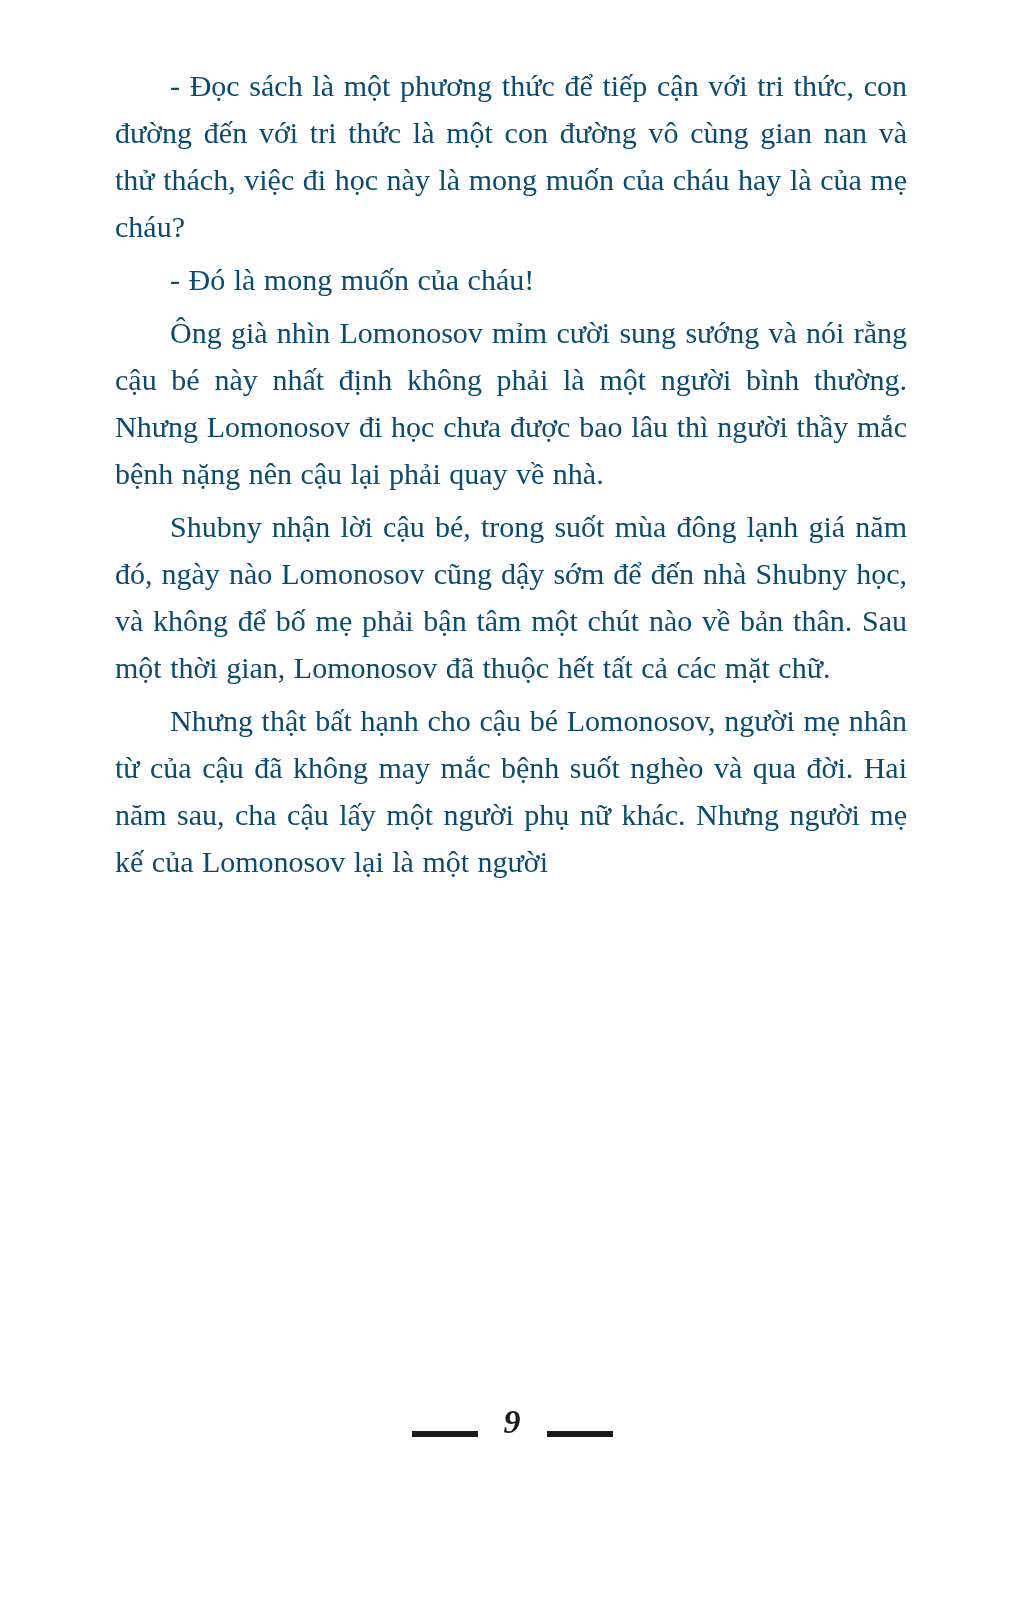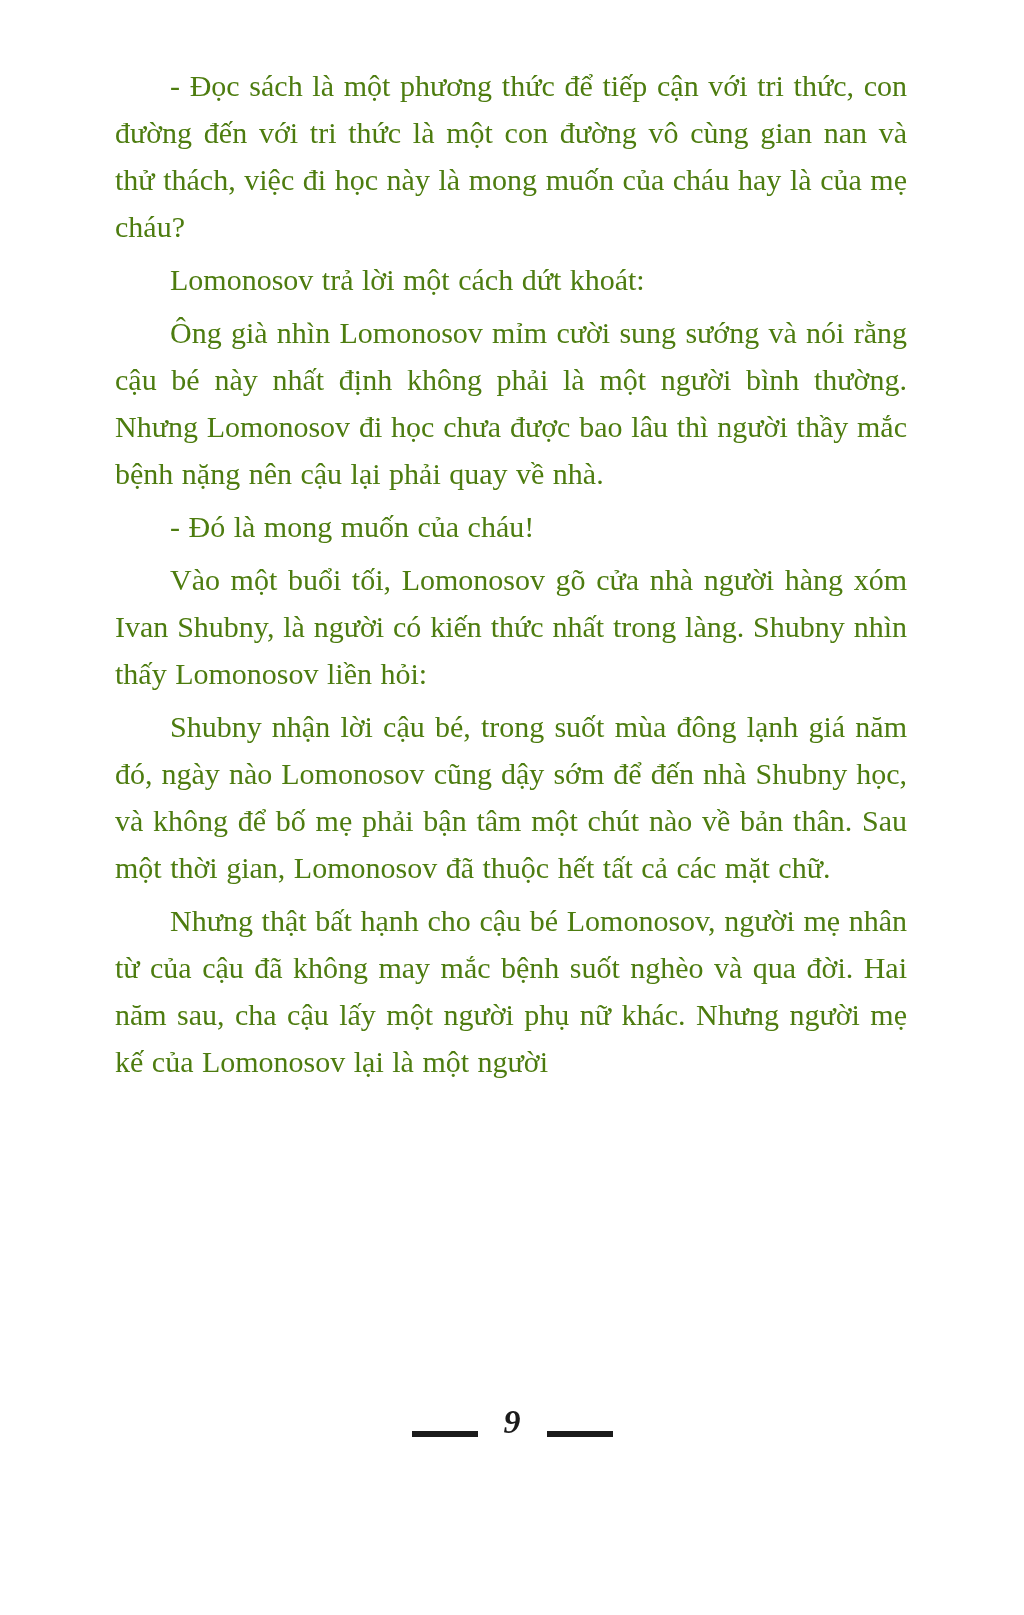--- a/index.html
+++ b/index.html
@@ -26,21 +26,21 @@
     top: 62px;
     width: 792px;
   }
   .text-column p {
     margin: 0 0 6px 0;
     font-size: 30px;
     line-height: 47px;
     text-align: justify;
     text-indent: 55px;
     word-spacing: 1px;
-    color: #4d7c0f;
+    color: #0c4a6e;
   }
   .footer {
     position: absolute;
     left: 0;
     top: 1404px;
     width: 1024px;
     display: flex;
     justify-content: center;
     align-items: flex-end;
     gap: 26px;
@@ -59,24 +59,22 @@
     color: #1b1b1b;
   }
 </style>
 </head>
 <body>
 
 <div class="page">
 
   <div class="text-column">
       <p>- Đọc sách là một phương thức để tiếp cận với tri thức, con đường đến với tri thức là một con đường vô cùng gian nan và thử thách, việc đi học này là mong muốn của cháu hay là của mẹ cháu?</p>
-      <p>Lomonosov trả lời một cách dứt khoát:</p>
+      <p>- Đó là mong muốn của cháu!</p>
       <p>Ông già nhìn Lomonosov mỉm cười sung sướng và nói rằng cậu bé này nhất định không phải là một người bình thường. Nhưng Lomonosov đi học chưa được bao lâu thì người thầy mắc bệnh nặng nên cậu lại phải quay về nhà.</p>
-      <p>- Đó là mong muốn của cháu!</p>
-      <p>Vào một buổi tối, Lomonosov gõ cửa nhà người hàng xóm Ivan Shubny, là người có kiến thức nhất trong làng. Shubny nhìn thấy Lomonosov liền hỏi:</p>
       <p>Shubny nhận lời cậu bé, trong suốt mùa đông lạnh giá năm đó, ngày nào Lomonosov cũng dậy sớm để đến nhà Shubny học, và không để bố mẹ phải bận tâm một chút nào về bản thân. Sau một thời gian, Lomonosov đã thuộc hết tất cả các mặt chữ.</p>
       <p>Nhưng thật bất hạnh cho cậu bé Lomonosov, người mẹ nhân từ của cậu đã không may mắc bệnh suốt nghèo và qua đời. Hai năm sau, cha cậu lấy một người phụ nữ khác. Nhưng người mẹ kế của Lomonosov lại là một người</p>
     </div>
 
   <div class="footer">
     <div class="footer-rule"></div>
     <div class="page-number">9</div>
     <div class="footer-rule"></div>
   </div>
 

